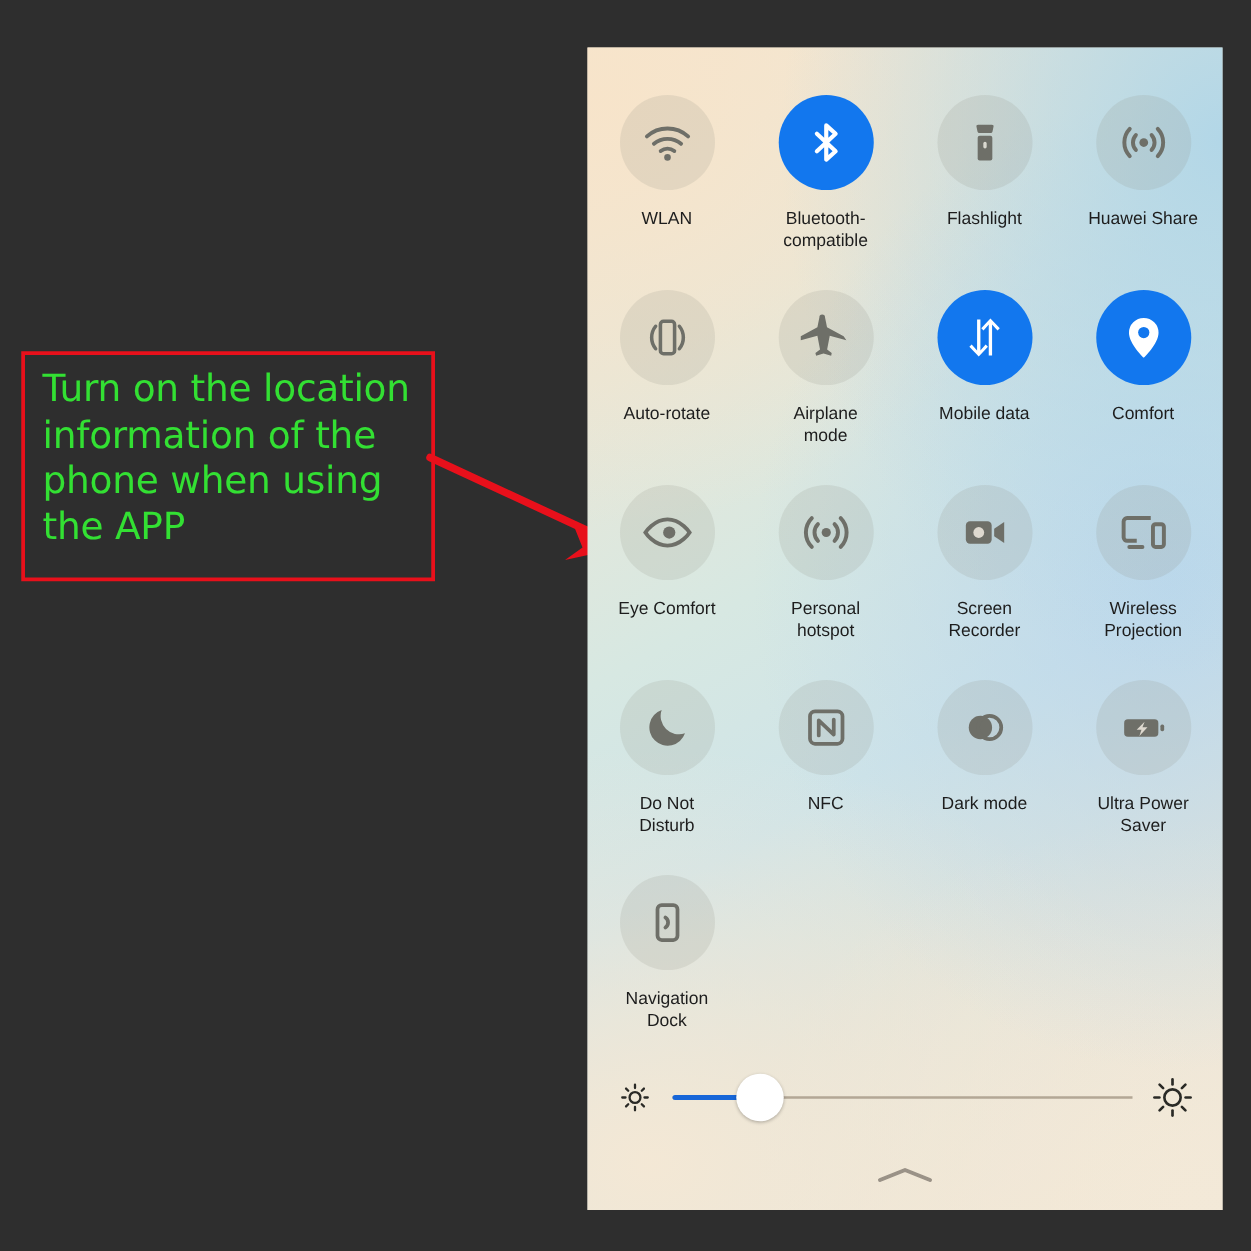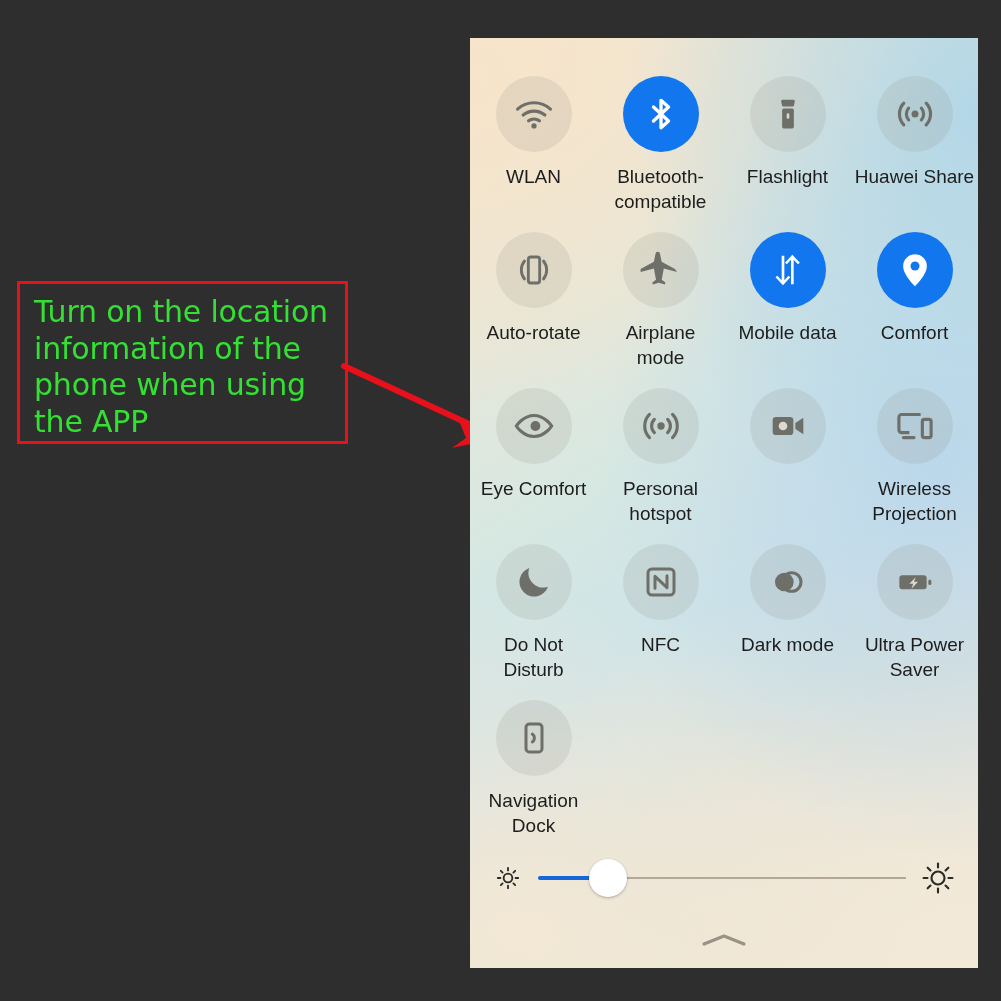--- a/index.html
+++ b/index.html
@@ -15,21 +15,21 @@
     font-family: "Liberation Sans", sans-serif;
     position: relative;
   }
 
   
   #annotation-callout {
     position: absolute;
     left: 17px;
     top: 281px;
     width: 331px;
-    height: 163px;
+    height: 184px;
     border: 3px solid #e8101b;
     background: transparent;
     padding: 10px 12px 0 14px;
   }
   #annotation-text {
     color: #33e033;
     font-size: 30px;
     line-height: 1.22;
     font-family: "DejaVu Sans", sans-serif;
     font-weight: 400;
@@ -95,21 +95,21 @@
     background: #1277ee;
   }
   .tile-circle svg { display: block; }
   .tile-circle .gl { stroke: #6e6f68; fill: none; }
   .tile-circle .gf { fill: #6e6f68; }
   .tile-circle.on .gl { stroke: #ffffff; }
   .tile-circle.on .gf { fill: #ffffff; }
 
   .tile-label {
     margin-top: 13px;
-    font-size: 19px;
+    font-size: 14px;
     line-height: 1.3;
     color: #1d1d1d;
     text-align: center;
     max-width: 122px;
     font-family: "Liberation Sans", sans-serif;
     white-space: pre-line;
   }
 
   
   #brightness-row {
@@ -304,20 +304,22 @@
 hotspot</div>
       </div>
       <div class="tile">
         <div class="tile-circle">
           <svg viewBox="0 0 24 24" width="40" height="40">
             <rect class="gf" x="2.8" y="6.6" width="12.4" height="10.8" rx="2"></rect>
             <circle cx="9" cy="12" r="2.6" fill="#ded9cf"></circle>
             <path class="gf" d="M16.4 10.2 21.2 7v10l-4.8-3.2z"></path>
           </svg>
         </div>
+        <div class="tile-label">Screen
+Recorder</div>
       </div>
       <div class="tile">
         <div class="tile-circle">
           <svg viewBox="0 0 24 24" width="42" height="42">
             <g class="gl" stroke-width="1.8" fill="none" stroke-linejoin="round">
               <path d="M15.2 5.4H4.4a1.6 1.6 0 0 0-1.6 1.6v7.2a1.6 1.6 0 0 0 1.6 1.6h4.4"></path>
               <line x1="5.4" y1="18.6" x2="11.4" y2="18.6" stroke-linecap="round"></line>
               <rect x="16.2" y="8.2" width="5" height="10.4" rx="1.2"></rect>
             </g>
           </svg>

